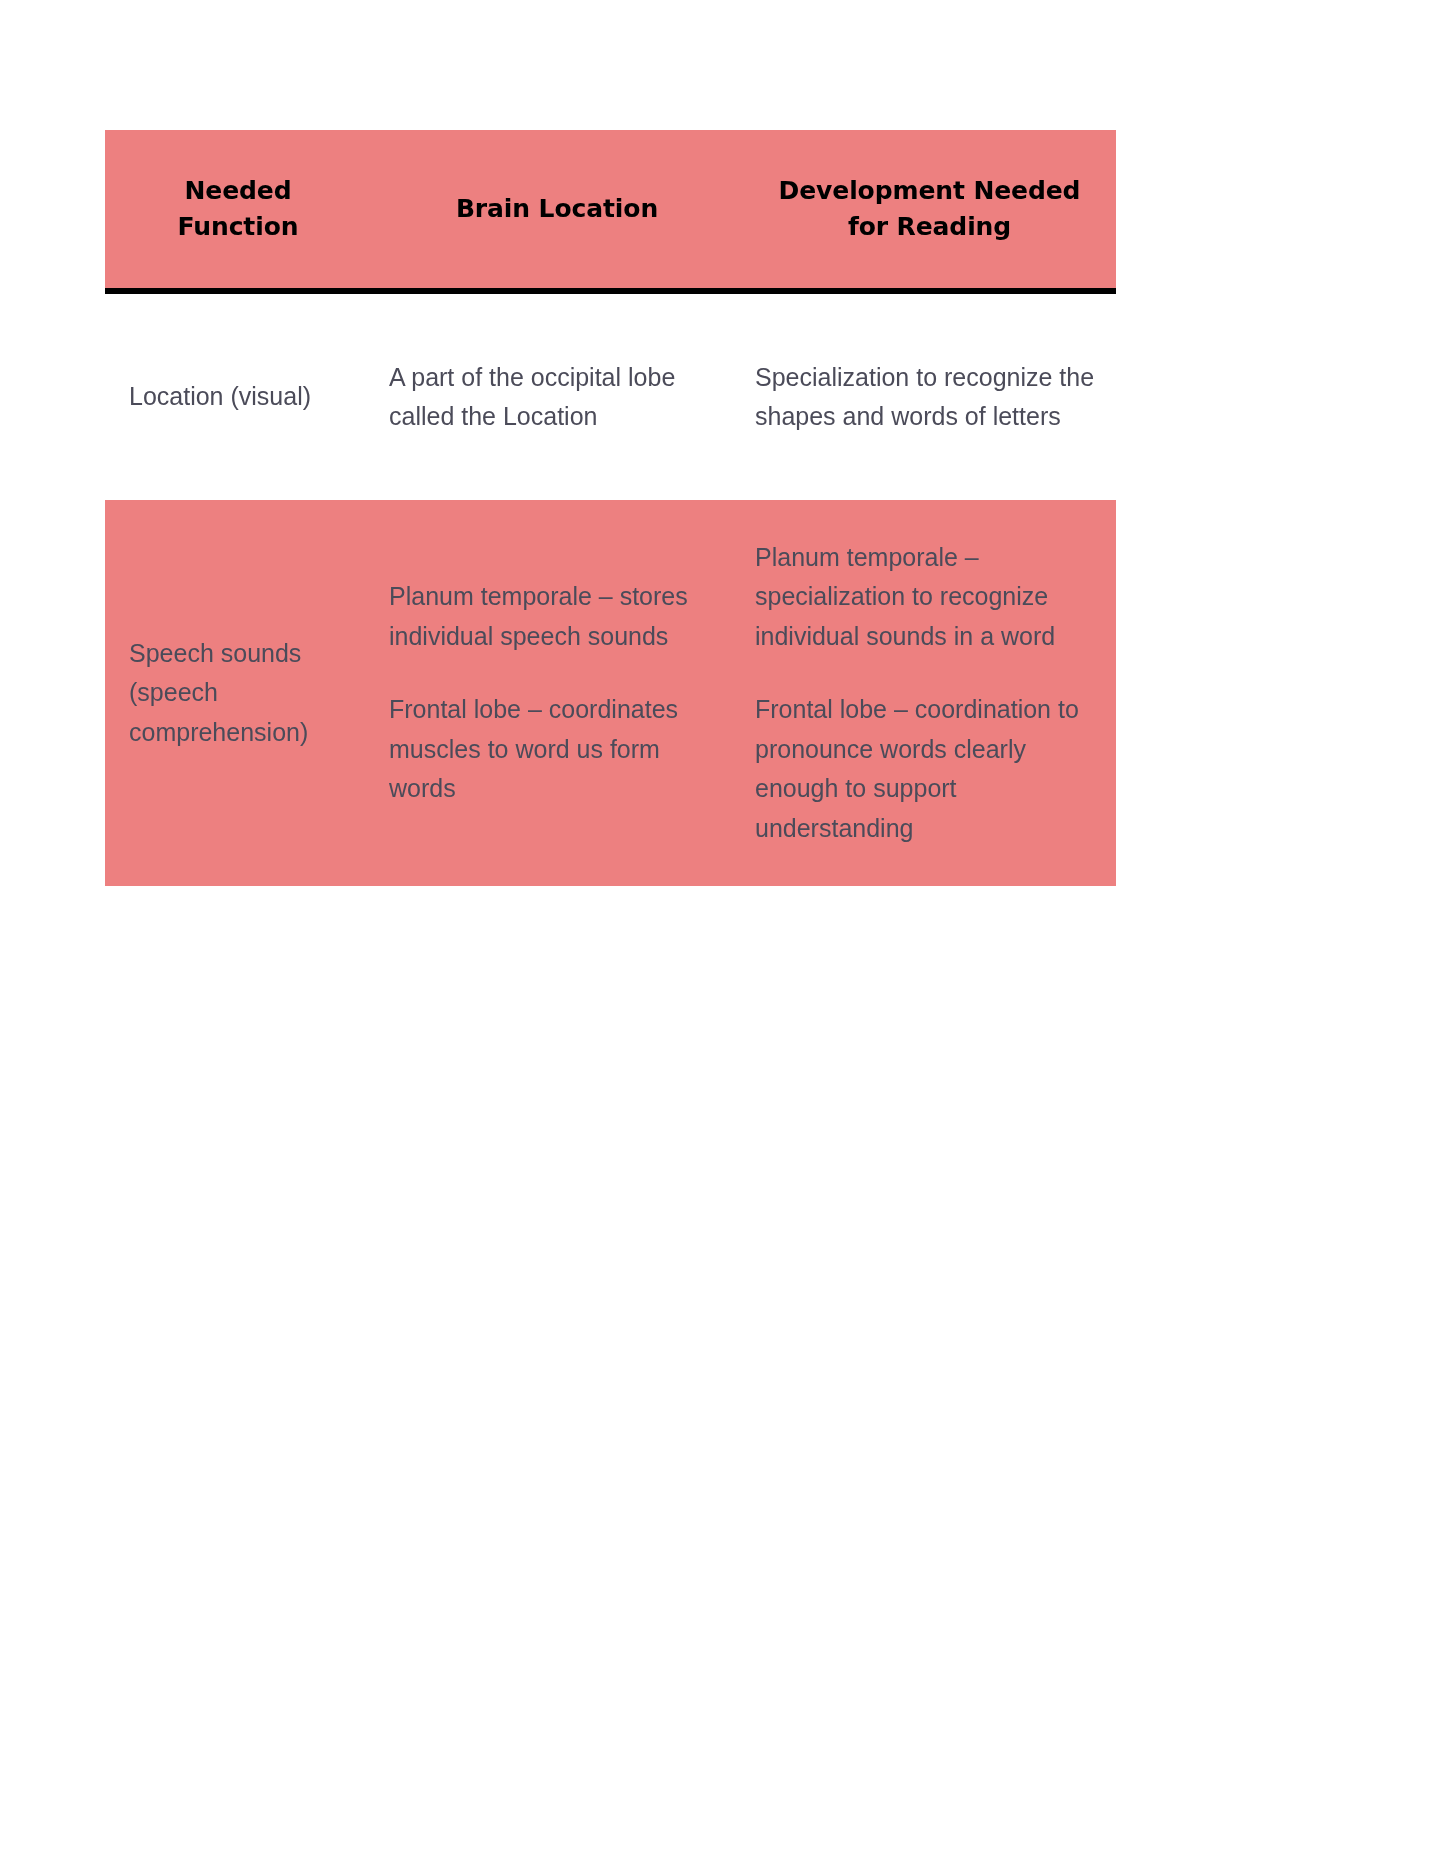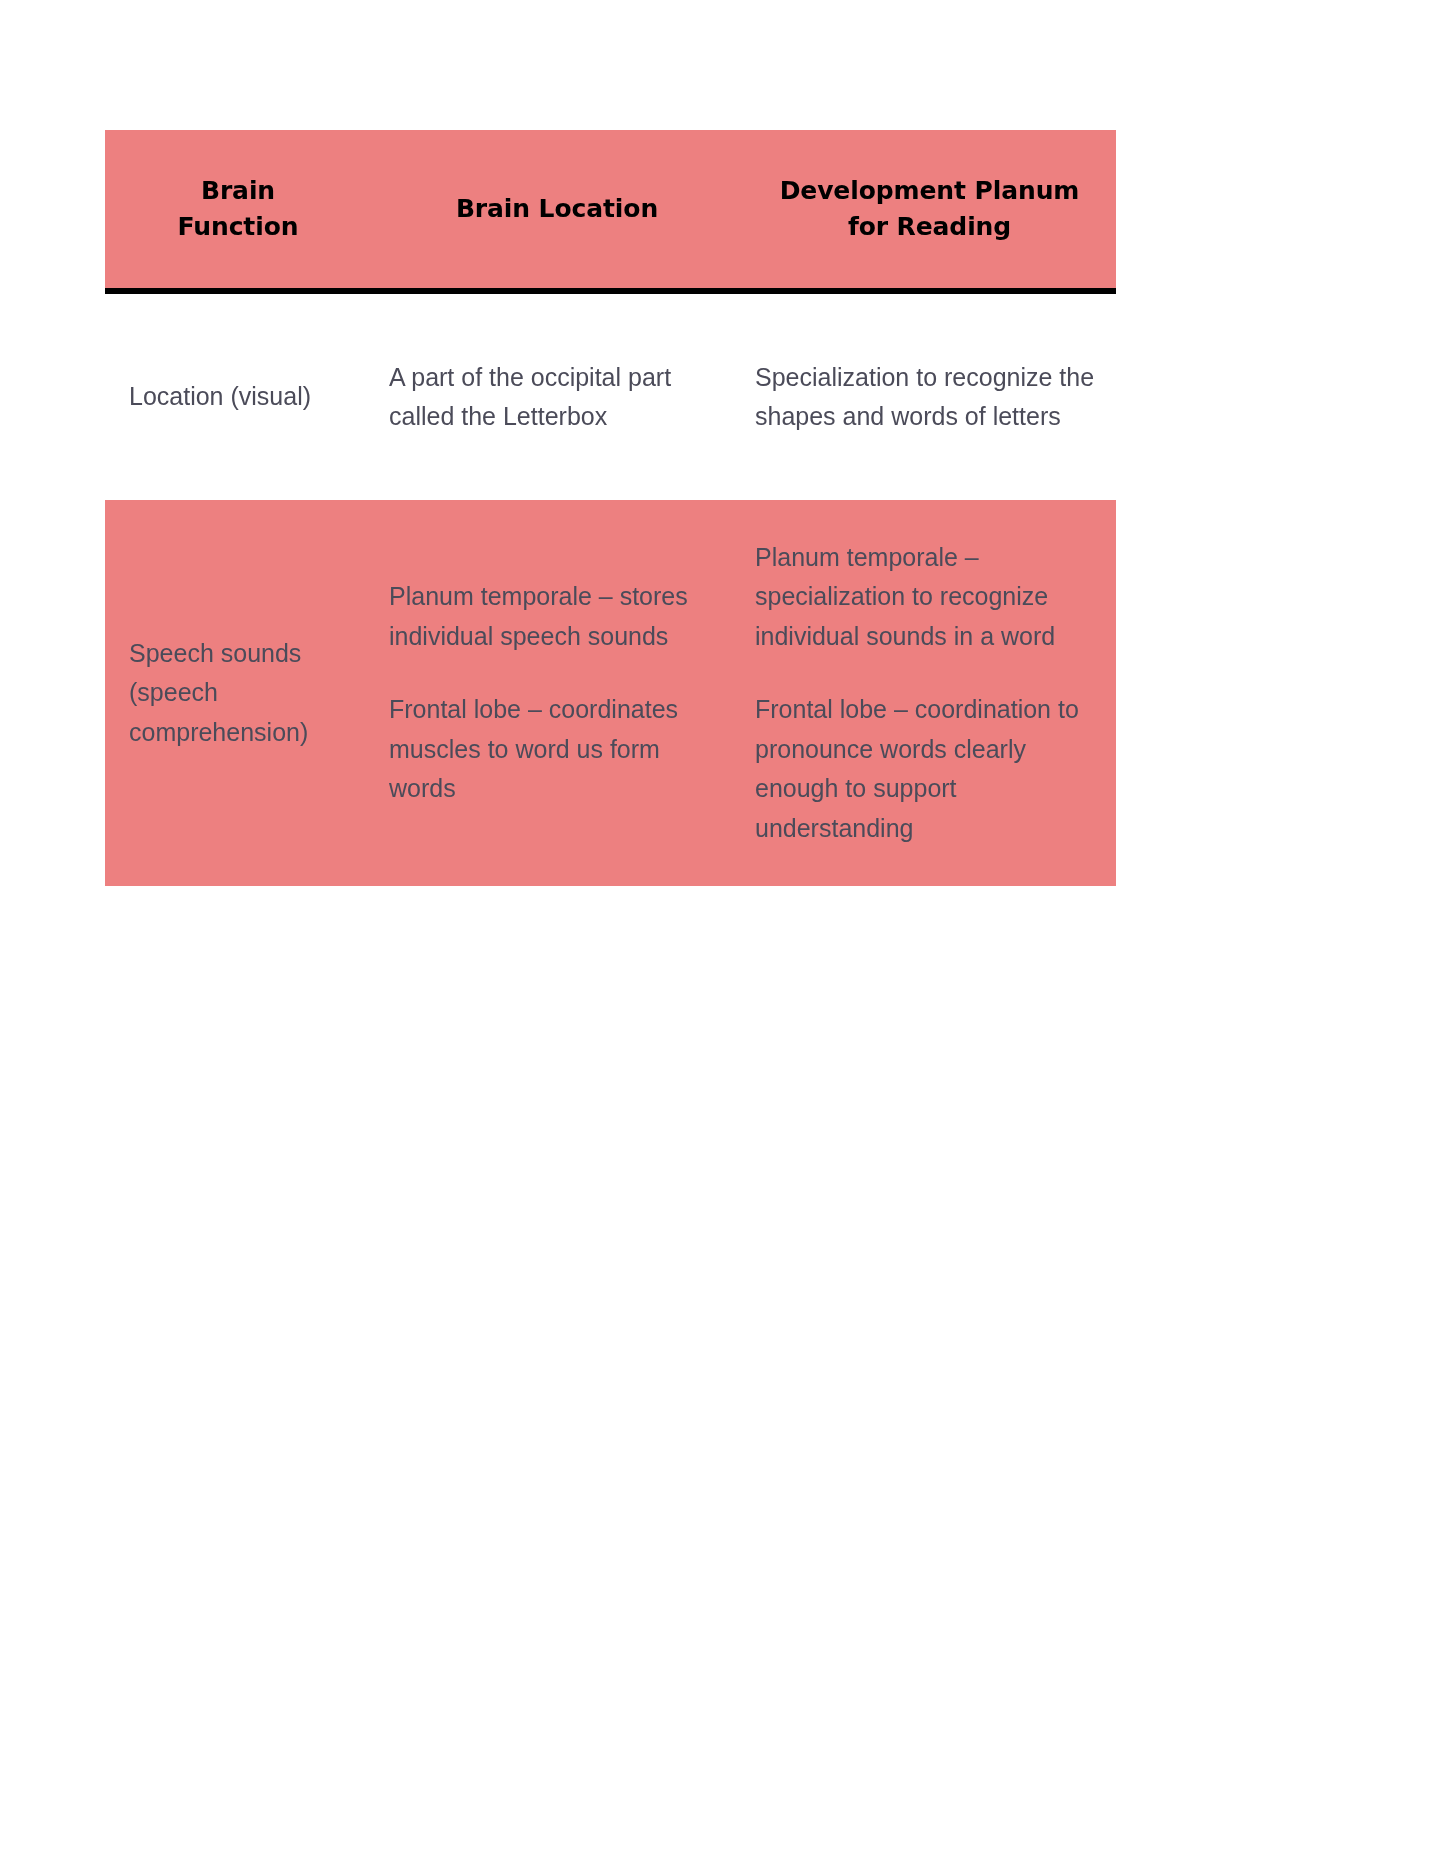--- a/index.html
+++ b/index.html
@@ -111,42 +111,42 @@
     <table class="brain-table">
       <colgroup>
         <col class="c1">
         <col class="c2">
         <col class="c3">
       </colgroup>
 
       <thead>
         <tr class="header-row">
           <th class="col-1">
-            <span class="th-inner">Brain Function</span>
+            <span class="th-inner">Needed Function</span>
           </th>
           <th class="col-2">
             <span class="th-inner">Brain Location</span>
           </th>
           <th class="col-3">
-            <span class="th-inner">Development Planum for Reading</span>
+            <span class="th-inner">Development Needed for Reading</span>
           </th>
         </tr>
       </thead>
 
       <tbody>
 
         <tr class="row-light">
           <td class="col-1">
             <span class="cell-inner">
               <p class="para">Location (visual)</p>
             </span>
           </td>
           <td class="col-2">
             <span class="cell-inner">
-              <p class="para">A part of the occipital part called the Letterbox</p>
+              <p class="para">A part of the occipital lobe called the Location</p>
             </span>
           </td>
           <td class="col-3">
             <span class="cell-inner">
               <p class="para">Specialization to recognize the shapes and words of letters</p>
             </span>
           </td>
         </tr>
 
         <tr class="row-pink">

